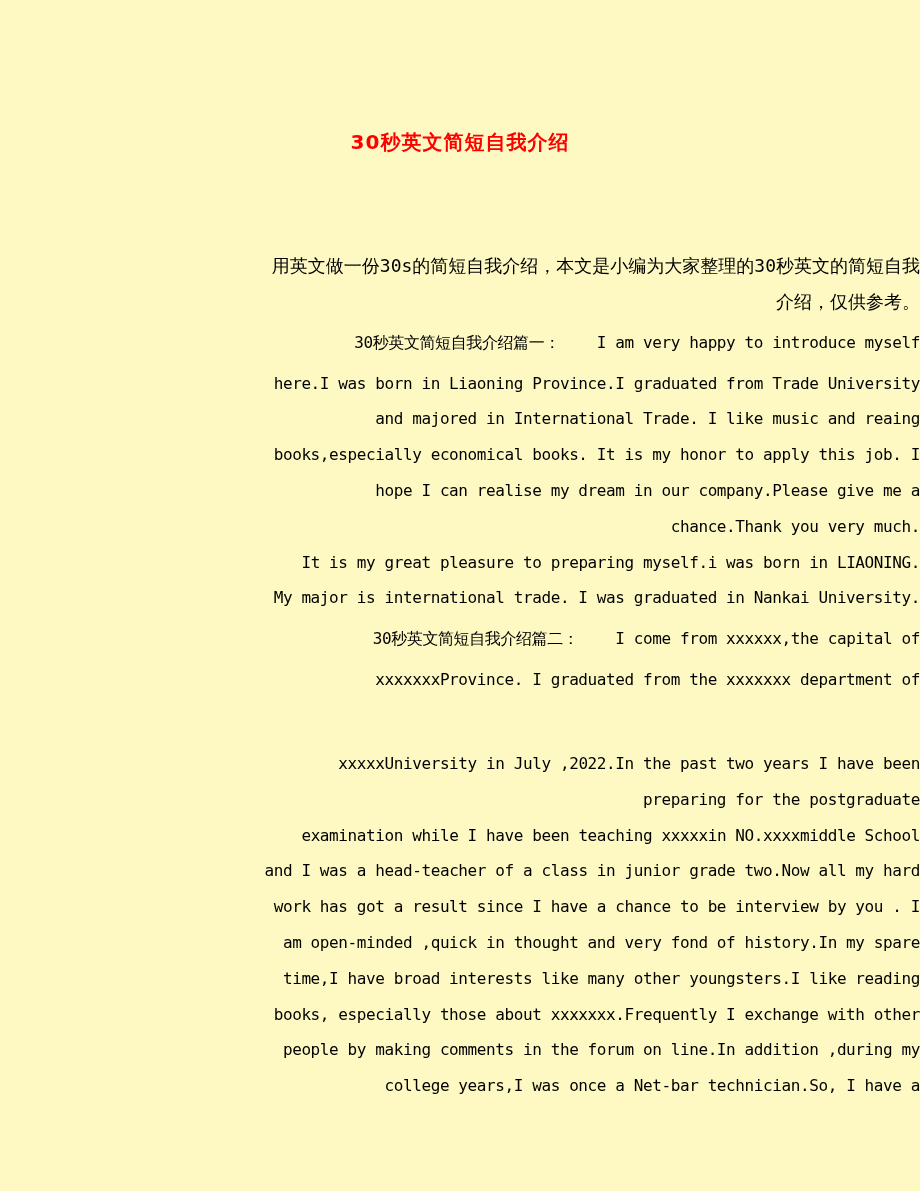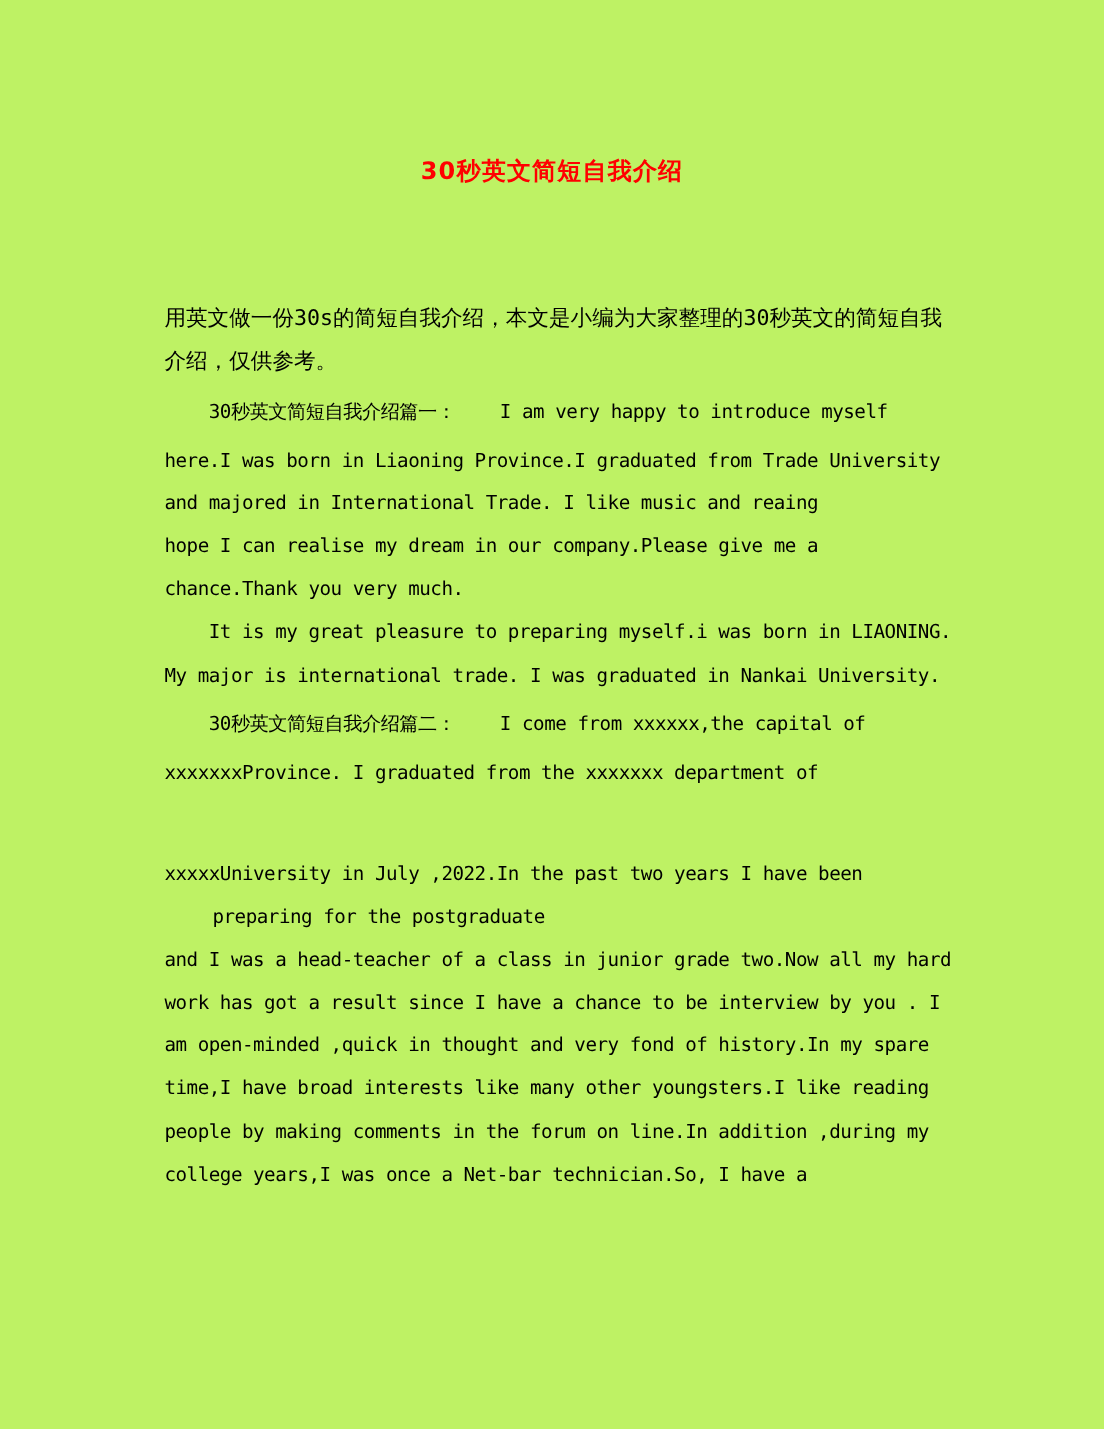--- a/index.html
+++ b/index.html
@@ -28,49 +28,53 @@
   }
   .doc-body {
     margin: 94px 0 0 137px;
   }
   .line {
     height: 35.8px;
     line-height: 35.8px;
     font-size: 16px;
     white-space: pre;
     letter-spacing: -0.4px;
+    text-align: right;
   }
   .line.cjk {
     font-size: 18px;
     letter-spacing: 0;
   }
   .line.tall {
     height: 46px;
     line-height: 46px;
   }
 </style>
 </head>
 <body>
 
-<div class="page" style="background: #bef264;">
+<div class="page" style="background: #fef9c3;">
   <div class="doc-title" style="color: rgb(255, 0, 0);">30秒英文简短自我介绍</div>
   <div class="doc-body">
       <div class="line cjk" style="color: rgb(0, 0, 0);">用英文做一份30s的简短自我介绍，本文是小编为大家整理的30秒英文的简短自我</div>
       <div class="line cjk" style="color: rgb(0, 0, 0);">介绍，仅供参考。</div>
       <div class="line tall" style="color: rgb(0, 0, 0);">    30秒英文简短自我介绍篇一：    I am very happy to introduce myself</div>
       <div class="line" style="color: rgb(0, 0, 0);">here.I was born in Liaoning Province.I graduated from Trade University</div>
       <div class="line" style="color: rgb(0, 0, 0);">and majored in International Trade. I like music and reaing</div>
+      <div class="line" style="color: rgb(0, 0, 0);">books,especially economical books. It is my honor to apply this job. I</div>
       <div class="line" style="color: rgb(0, 0, 0);">hope I can realise my dream in our company.Please give me a</div>
       <div class="line" style="color: rgb(0, 0, 0);">chance.Thank you very much.</div>
       <div class="line" style="color: rgb(0, 0, 0);">    It is my great pleasure to preparing myself.i was born in LIAONING.</div>
       <div class="line" style="color: rgb(0, 0, 0);">My major is international trade. I was graduated in Nankai University.</div>
       <div class="line tall" style="color: rgb(0, 0, 0);">    30秒英文简短自我介绍篇二：    I come from xxxxxx,the capital of</div>
       <div class="line" style="color: rgb(0, 0, 0);">xxxxxxxProvince. I graduated from the xxxxxxx department of</div>
       <div class="line" style="color: rgb(0, 0, 0); margin-top: 48px;">xxxxxUniversity in July ,2022.In the past two years I have been</div>
       <div class="line" style="color: rgb(0, 0, 0); margin-left: 40px;">preparing for the postgraduate</div>
+      <div class="line" style="color: rgb(0, 0, 0);">    examination while I have been teaching xxxxxin NO.xxxxmiddle School</div>
       <div class="line" style="color: rgb(0, 0, 0);">and I was a head-teacher of a class in junior grade two.Now all my hard</div>
       <div class="line" style="color: rgb(0, 0, 0);">work has got a result since I have a chance to be interview by you . I</div>
       <div class="line" style="color: rgb(0, 0, 0);">am open-minded ,quick in thought and very fond of history.In my spare</div>
       <div class="line" style="color: rgb(0, 0, 0);">time,I have broad interests like many other youngsters.I like reading</div>
+      <div class="line" style="color: rgb(0, 0, 0);">books, especially those about xxxxxxx.Frequently I exchange with other</div>
       <div class="line" style="color: rgb(0, 0, 0);">people by making comments in the forum on line.In addition ,during my</div>
       <div class="line" style="color: rgb(0, 0, 0);">college years,I was once a Net-bar technician.So, I have a</div>
     </div>
 </div>
 
 </body></html>

